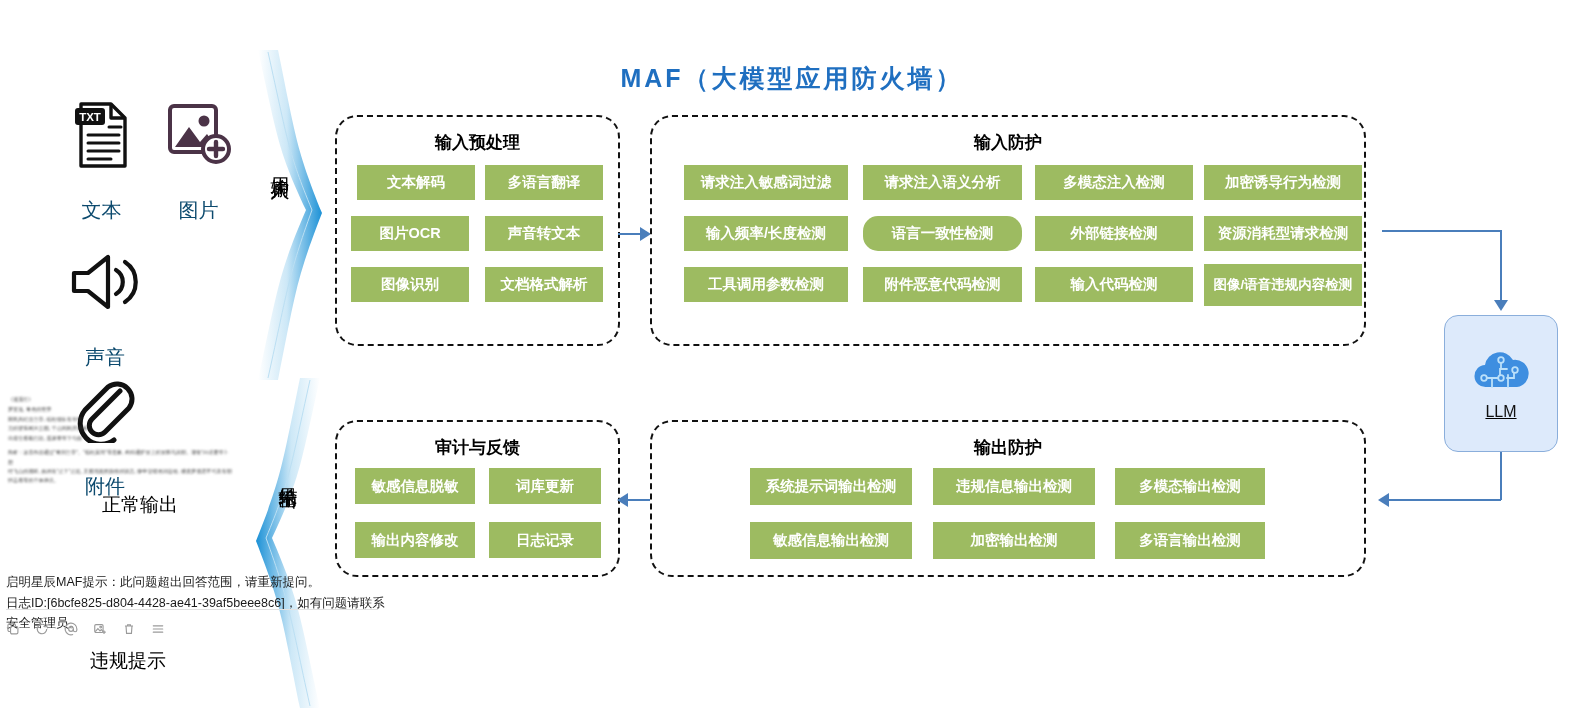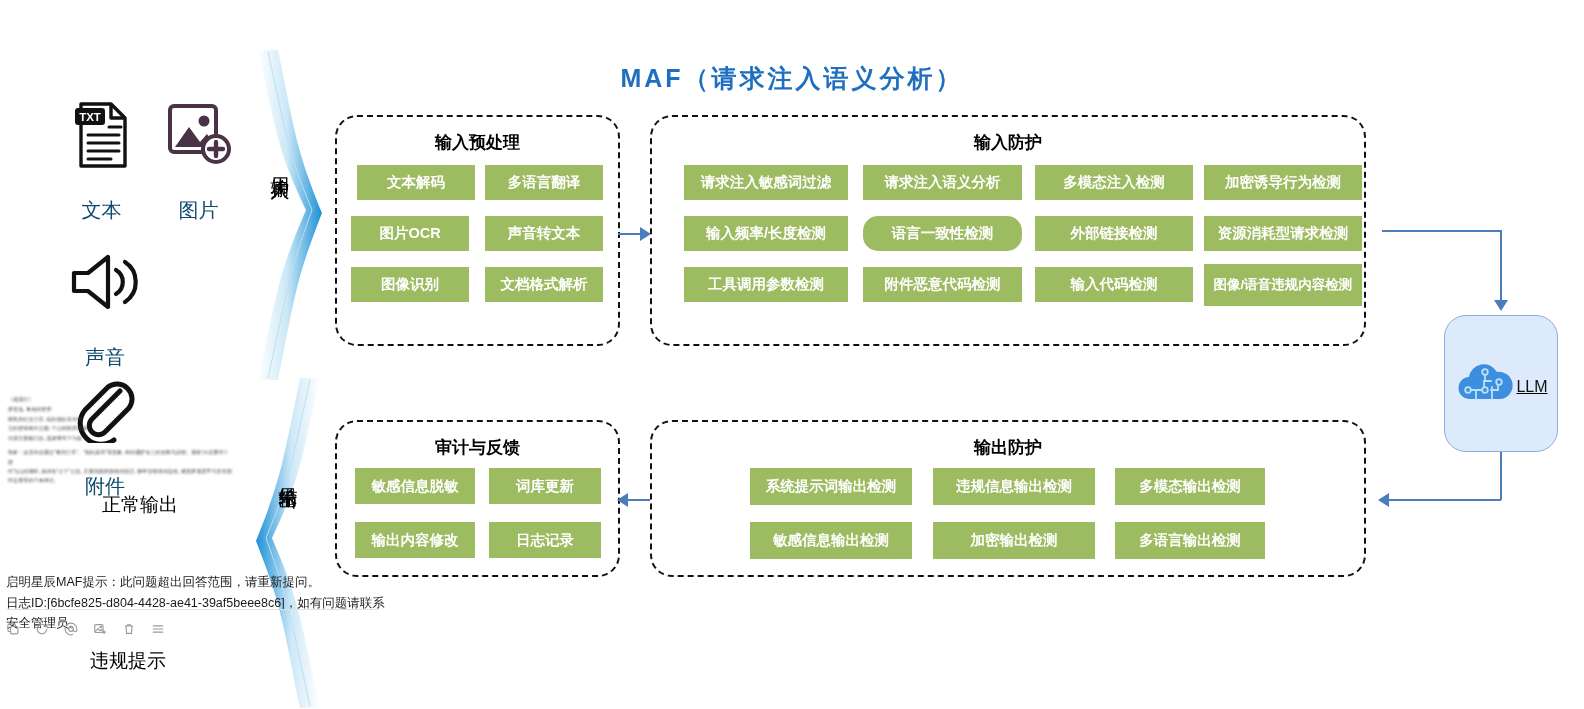--- a/index.html
+++ b/index.html
@@ -40,22 +40,22 @@
   .chip{
     position:absolute;background:#9DBB61;color:#ffffff;
     display:flex;align-items:center;justify-content:center;text-align:center;
     font-size:14.5px;font-weight:bold;line-height:1.15;padding:0 3px;box-sizing:border-box;
   }
   .chip.small{font-size:13.5px;}
 
   
   #llm-card{
     left:1444px;top:315px;width:112px;height:135px;
-    background:#DDEAFB;border:1.5px solid #8AAEDB;border-radius:22px;
-    display:flex;flex-direction:row;align-items:center;justify-content:center;text-decoration:underline;
+    background:#DDEAFB;border:1.5px solid #8AAEDB;border-radius:14px;
+    display:flex;flex-direction:column;align-items:center;justify-content:center;text-decoration:underline;
   }
   #llm-label{font-size:16px;color:#111;margin-top:6px;}
 
   
   .conn{position:absolute;background:#4A7EBB;}
   .conn-h{height:1.6px;}
   .conn-v{width:1.6px;}
   .tri{width:0;height:0;position:absolute;}
   .tri-r{border-top:7px solid transparent;border-bottom:7px solid transparent;border-left:11px solid #4A7EBB;}
   .tri-l{border-top:7px solid transparent;border-bottom:7px solid transparent;border-right:11px solid #4A7EBB;}
@@ -72,21 +72,21 @@
   
   #refusal{left:6px;top:572px;width:390px;font-size:12.5px;line-height:1.65;color:#1a1a1a;}
   #refusal-divider{left:6px;top:609px;width:372px;height:1px;background:#e2e2e2;}
   #action-bar{left:6px;top:616px;width:160px;height:26px;display:flex;align-items:center;gap:15px;}
   #action-bar svg{display:block;}
   #violation-label{left:48px;top:648px;width:160px;text-align:center;font-size:19px;}
 </style>
 </head>
 <body>
 
-<div class="abs" id="maf-title">MAF（请求注入语义分析）</div>
+<div class="abs" id="maf-title">MAF（大模型应用防火墙）</div>
 
 <div class="abs" id="input-icons" style="left:55px;top:95px;width:190px;">
   <div style="display:flex;gap:4px;">
     <div class="icon-cell">
       <div class="icon-art">
         <svg width="62" height="70" viewBox="0 0 62 70">
           <path d="M10 4 h30 l14 14 v48 h-44 z" fill="#fff" stroke="#111" stroke-width="3.4" stroke-linejoin="round"></path>
           <path d="M40 4 v14 h14" fill="none" stroke="#111" stroke-width="3.4" stroke-linejoin="round"></path>
           <rect x="4" y="8" width="30" height="17" rx="3" fill="#111"></rect>
           <text x="19" y="21" font-size="11.5" font-weight="bold" fill="#fff" text-anchor="middle" font-family="'Liberation Sans',sans-serif">TXT</text>

